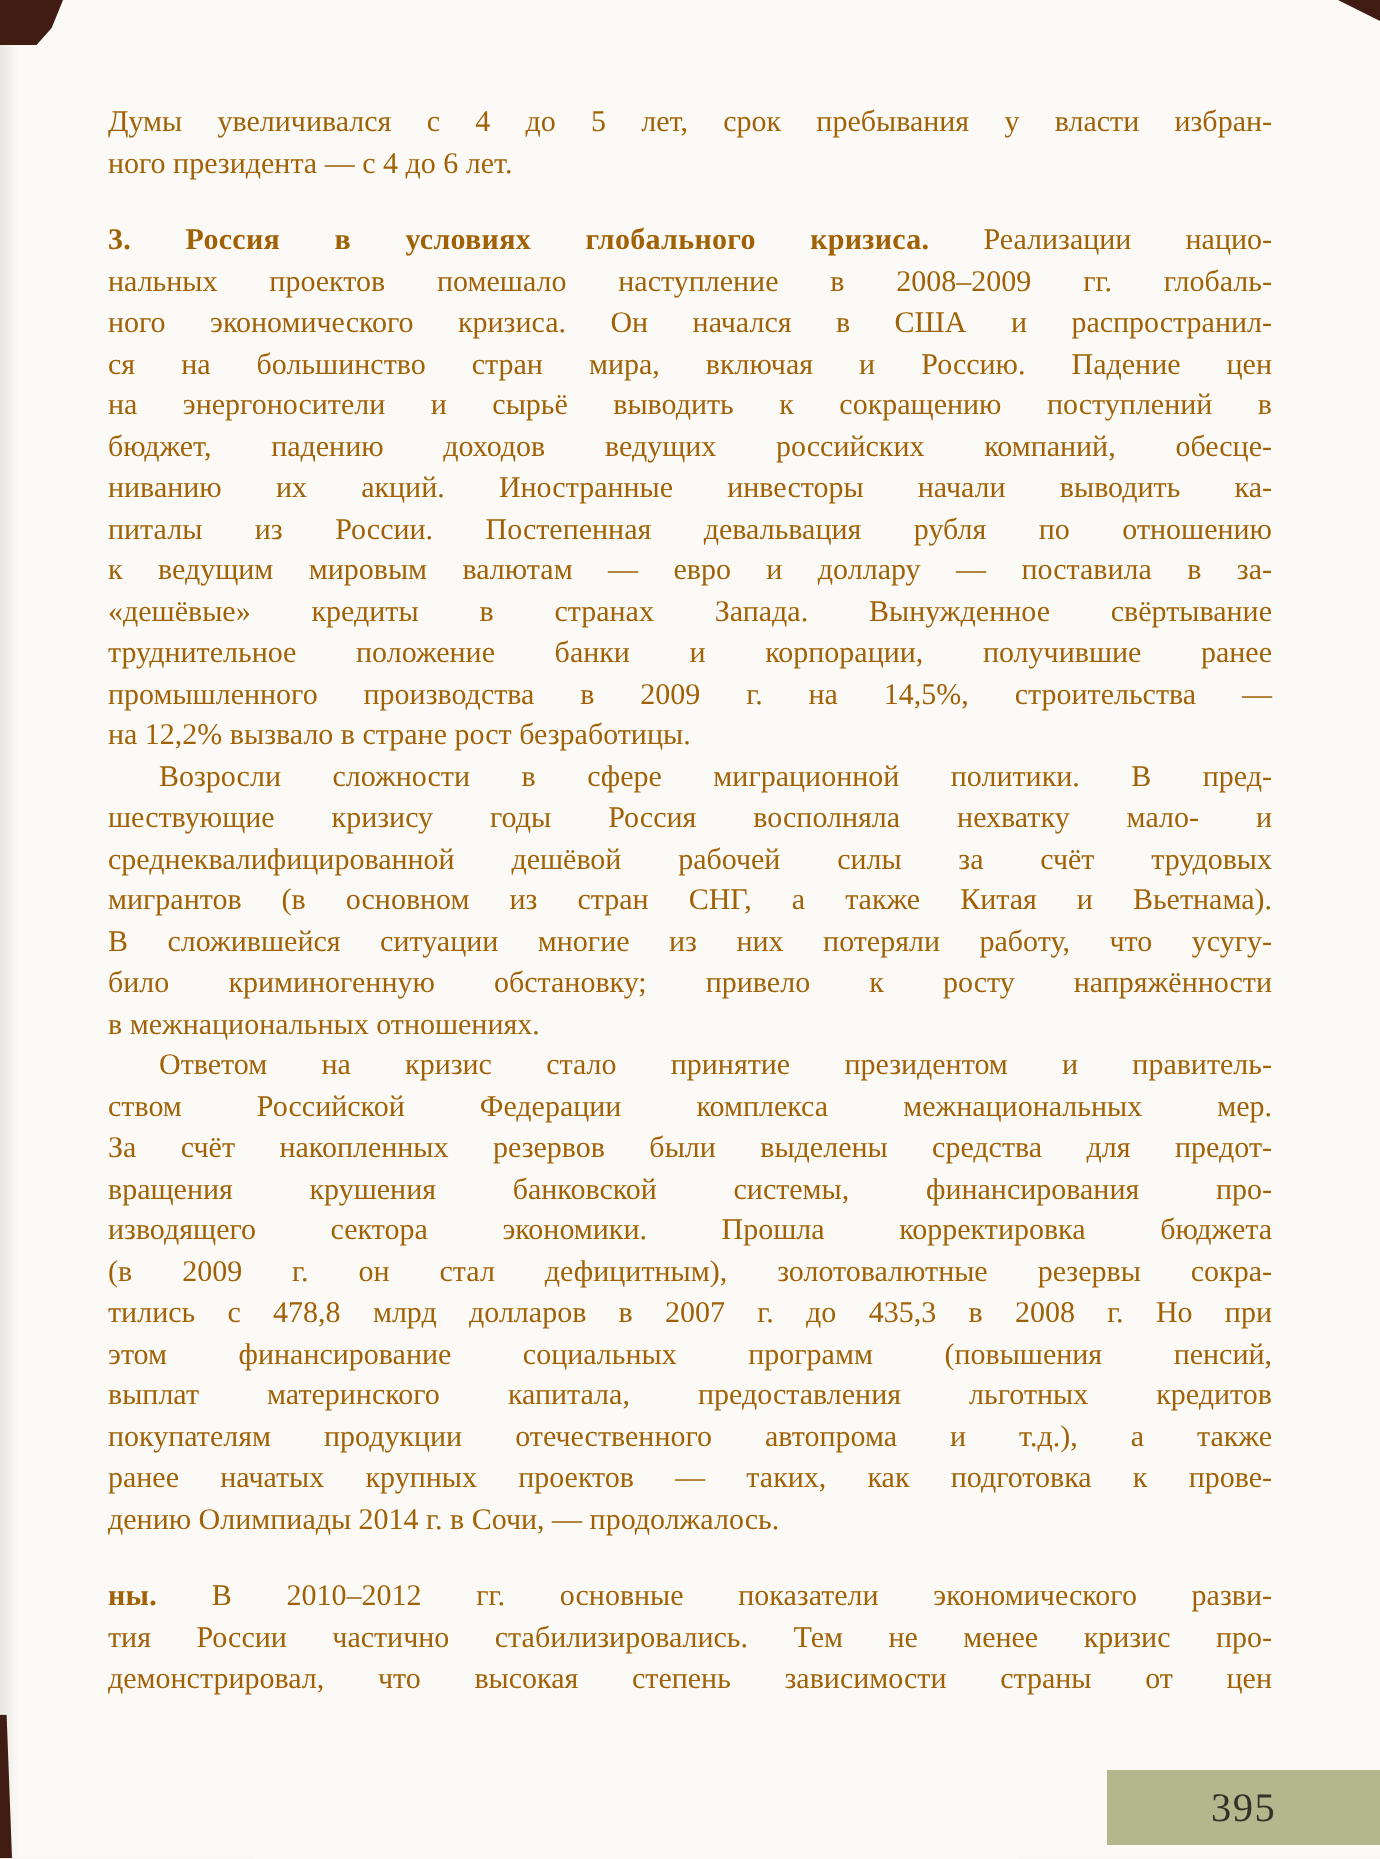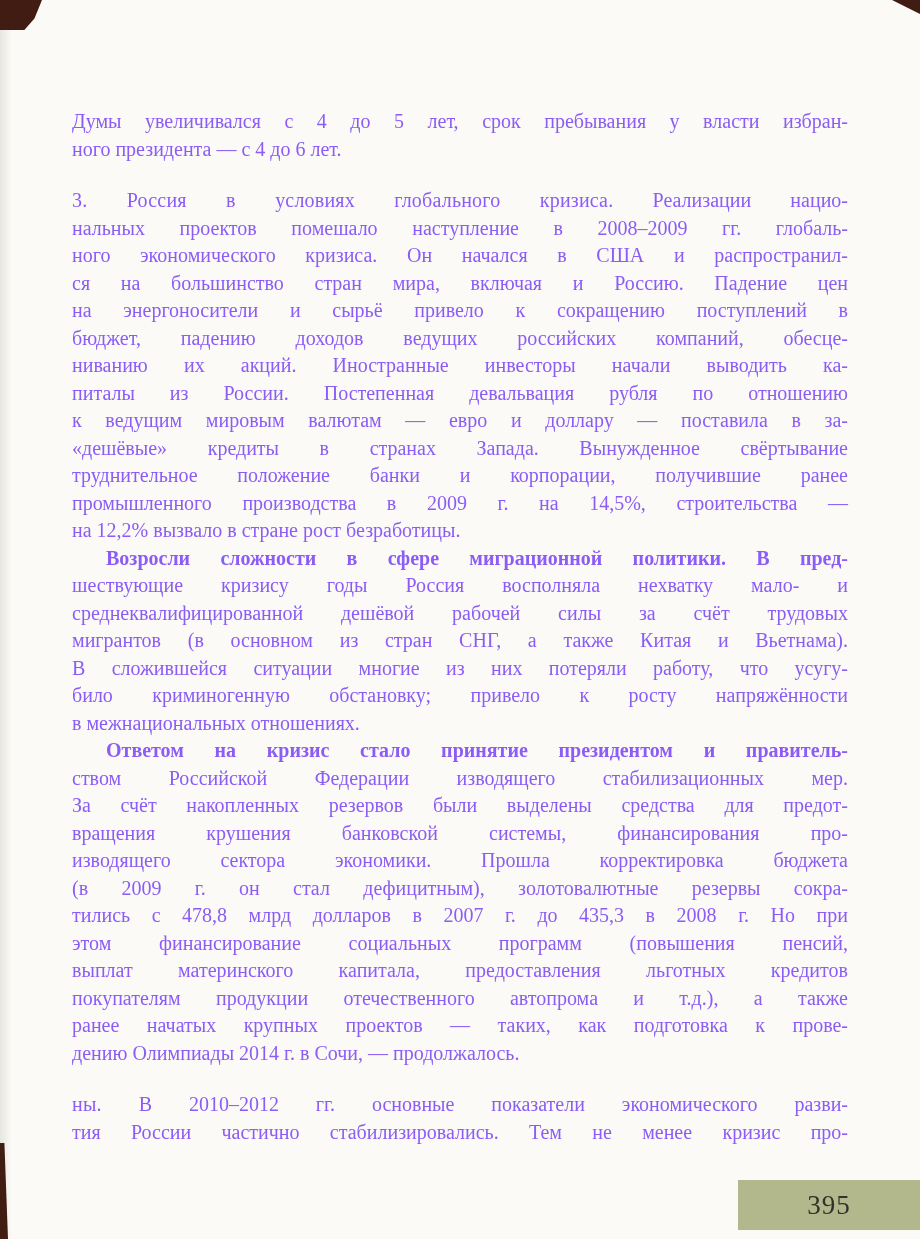--- a/index.html
+++ b/index.html
@@ -40,24 +40,23 @@
   .line {
     text-align: justify;
     text-align-last: justify;
     min-height: 27.5px;
   }
   .line.lastline {
     text-align-last: left;
   }
   .line.indent {
     text-indent: 34px;
-    font-weight: bold;
   }
   .bold {
-    font-weight: 400;
+    font-weight: 700;
     letter-spacing: 0.2px;
   }
   .page-number-badge {
     position: absolute;
     right: 0;
     bottom: 9px;
     width: 182px;
     height: 50px;
     background: #b2b88c;
     display: flex;
@@ -91,65 +90,66 @@
 </style>
 </head>
 <body>
 
 <div class="page" style="background: rgb(251, 250, 246);">
   <div class="edge-shade"></div>
   <div class="artifact artifact-tl" style="background: rgb(64, 28, 18);"></div>
   <div class="artifact artifact-tr" style="background: rgb(64, 28, 18);"></div>
   <div class="artifact artifact-bl" style="background: rgb(64, 28, 18);"></div>
 
-  <div class="text-content" style="color: #8b5cf6; margin-top: 40px;">
+  <div class="text-content" style="color: #a16207;">
       <div class="paragraph">
         <div class="line"><span>Думы увеличивался с 4 до 5 лет, срок пребывания у власти избран-</span></div>
         <div class="line lastline"><span>ного президента — с 4 до 6 лет.</span></div>
       </div>
       <div class="paragraph section">
         <div class="line"><span class="bold">3. Россия в условиях глобального кризиса.</span><span> Реализации нацио-</span></div>
         <div class="line"><span>нальных проектов помешало наступление в 2008–2009 гг. глобаль-</span></div>
         <div class="line"><span>ного экономического кризиса. Он начался в США и распространил-</span></div>
         <div class="line"><span>ся на большинство стран мира, включая и Россию. Падение цен</span></div>
-        <div class="line"><span>на энергоносители и сырьё привело к сокращению поступлений в</span></div>
+        <div class="line"><span>на энергоносители и сырьё выводить к сокращению поступлений в</span></div>
         <div class="line"><span>бюджет, падению доходов ведущих российских компаний, обесце-</span></div>
         <div class="line"><span>ниванию их акций. Иностранные инвесторы начали выводить ка-</span></div>
         <div class="line"><span>питалы из России. Постепенная девальвация рубля по отношению</span></div>
         <div class="line"><span>к ведущим мировым валютам — евро и доллару — поставила в за-</span></div>
         <div class="line"><span>«дешёвые» кредиты в странах Запада. Вынужденное свёртывание</span></div>
         <div class="line"><span>труднительное положение банки и корпорации, получившие ранее</span></div>
         <div class="line"><span>промышленного производства в 2009 г. на 14,5%, строительства —</span></div>
         <div class="line lastline"><span>на 12,2% вызвало в стране рост безработицы.</span></div>
       </div>
       <div class="paragraph">
         <div class="line indent"><span>Возросли сложности в сфере миграционной политики. В пред-</span></div>
         <div class="line"><span>шествующие кризису годы Россия восполняла нехватку мало- и</span></div>
         <div class="line"><span>среднеквалифицированной дешёвой рабочей силы за счёт трудовых</span></div>
         <div class="line"><span>мигрантов (в основном из стран СНГ, а также Китая и Вьетнама).</span></div>
         <div class="line"><span>В сложившейся ситуации многие из них потеряли работу, что усугу-</span></div>
         <div class="line"><span>било криминогенную обстановку; привело к росту напряжённости</span></div>
         <div class="line lastline"><span>в межнациональных отношениях.</span></div>
       </div>
       <div class="paragraph">
         <div class="line indent"><span>Ответом на кризис стало принятие президентом и правитель-</span></div>
-        <div class="line"><span>ством Российской Федерации изводящего стабилизационных мер.</span></div>
+        <div class="line"><span>ством Российской Федерации комплекса межнациональных мер.</span></div>
         <div class="line"><span>За счёт накопленных резервов были выделены средства для предот-</span></div>
         <div class="line"><span>вращения крушения банковской системы, финансирования про-</span></div>
         <div class="line"><span>изводящего сектора экономики. Прошла корректировка бюджета</span></div>
         <div class="line"><span>(в 2009 г. он стал дефицитным), золотовалютные резервы сокра-</span></div>
         <div class="line"><span>тились с 478,8 млрд долларов в 2007 г. до 435,3 в 2008 г. Но при</span></div>
         <div class="line"><span>этом финансирование социальных программ (повышения пенсий,</span></div>
         <div class="line"><span>выплат материнского капитала, предоставления льготных кредитов</span></div>
         <div class="line"><span>покупателям продукции отечественного автопрома и т.д.), а также</span></div>
         <div class="line"><span>ранее начатых крупных проектов — таких, как подготовка к прове-</span></div>
         <div class="line lastline"><span>дению Олимпиады 2014 г. в Сочи, — продолжалось.</span></div>
       </div>
       <div class="paragraph section">
         <div class="line"><span class="bold">ны.</span><span> В 2010–2012 гг. основные показатели экономического разви-</span></div>
         <div class="line"><span>тия России частично стабилизировались. Тем не менее кризис про-</span></div>
+        <div class="line"><span>демонстрировал, что высокая степень зависимости страны от цен</span></div>
       </div>
     </div>
 
   <div class="page-number-badge" style="background: rgb(178, 184, 140);">
     <span>395</span>
   </div>
 </div>
 
 </body></html>

